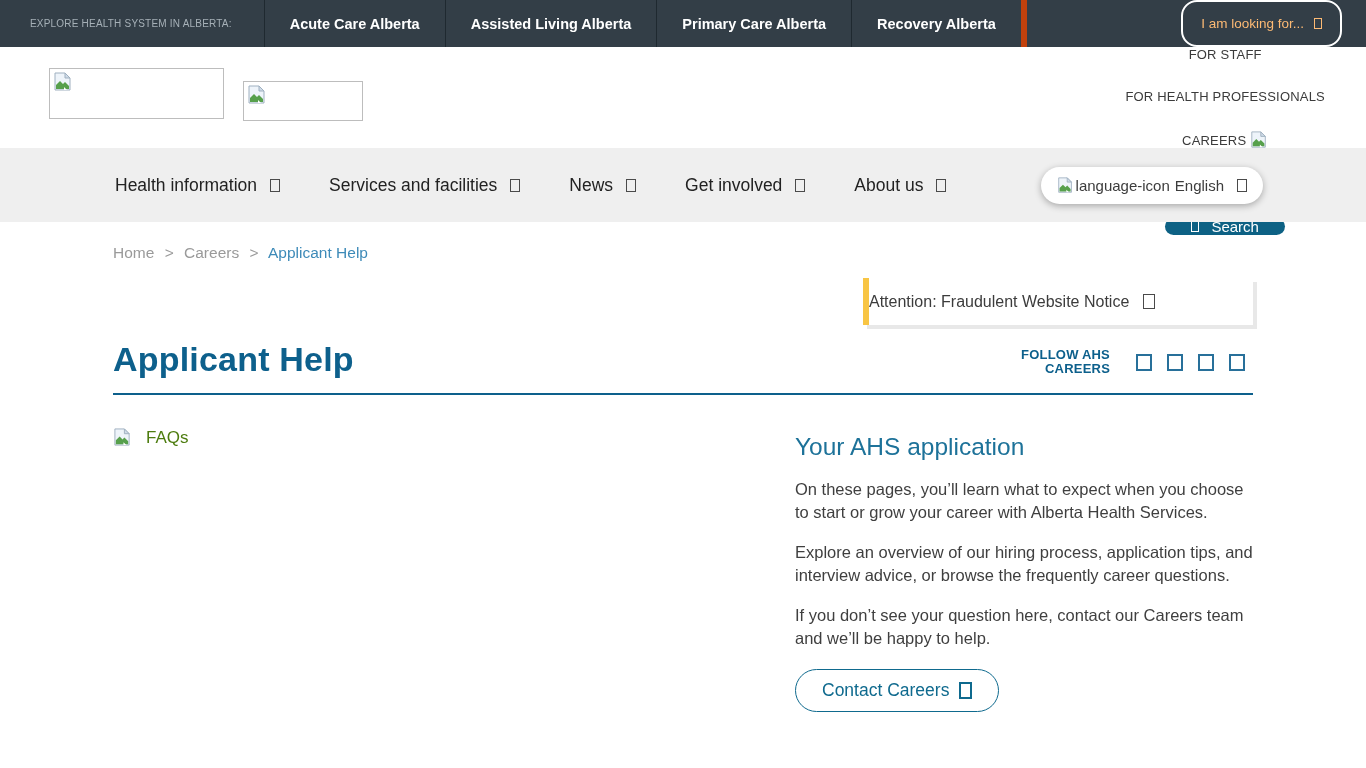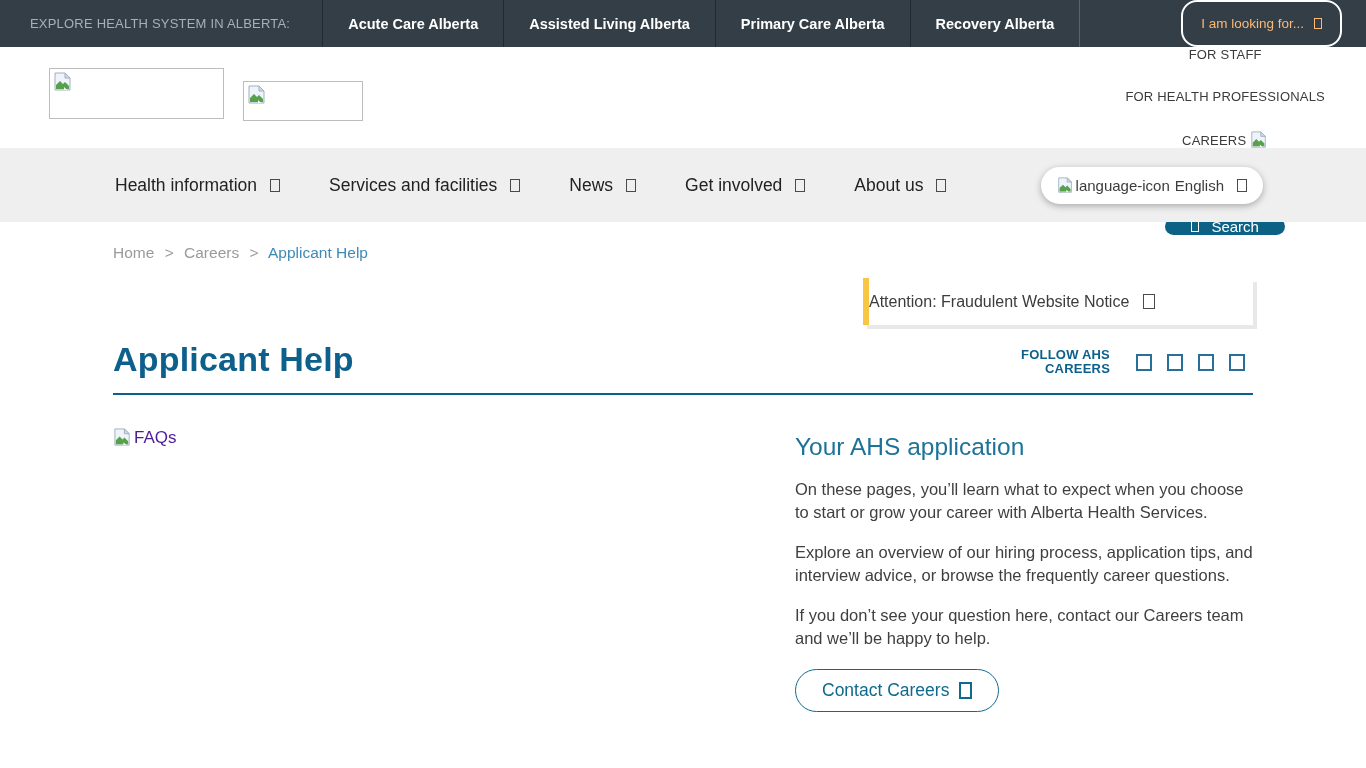--- a/index.html
+++ b/index.html
@@ -12,27 +12,27 @@
   .tofu.t-nav { width:10px; height:13px; margin-left:13px; color:#4a4a4a; }
   .tofu.t-notice { width:12px; height:15px; margin-left:14px; color:#4a4a4a; }
   .tofu.t-social { width:16px; height:17px; border-width:2px; color:#28709a; }
   .tofu.t-contact { width:13px; height:17px; border-width:2px; margin-left:10px; }
 
   
   .bimg { display:inline-block; vertical-align:top; }
 
   
   .topbar { height:47px; background:#333e47; display:flex; align-items:stretch; }
-  .topbar-label { color:#a6b0b7; font-size:13px; align-self:center;
+  .topbar-label { color:#a6b0b7; font-size:10px; align-self:center;
     padding-left:30px; letter-spacing:.2px; white-space:nowrap; }
   .topbar-tabs { display:flex; margin-left:32px; align-items:stretch; }
   .topbar-tab { display:flex; align-items:center; color:#fff; font-size:14.5px;
     padding:8px 25px; border-left:1px solid #1f2930; text-decoration:none; cursor:pointer;
     white-space:nowrap;font-weight:bold; }
-  .topbar-tab:last-child { border-right:1px solid #c2410c; }
+  .topbar-tab:last-child { border-right:6px solid #c2410c; }
   .topbar-spacer { flex:1; }
   .looking-btn { align-self:center; margin-right:24px; background:transparent;
     border:2px solid #fff; border-radius:16px; color:#fdba74; font-size:13.5px;
     padding:14px 18px; display:flex; align-items:center; gap:10px; cursor:pointer;
     font-family:inherit; white-space:nowrap; }
 
   
   .header { height:101px; background:#fff; position:relative; }
   .logo-box { position:absolute; border:1px solid #bdbdbd; background:#fff; padding:3px; }
   .logo-box.lb1 { left:49px; top:21px; width:175px; height:51px; }
@@ -75,22 +75,22 @@
   .page-title { color:#0d608c; font-size:34px; font-weight:bold; letter-spacing:.2px; }
   .follow { display:flex; align-items:center; gap:26px; margin-top:8px; }
   .follow-text { text-align:right; color:#0d608c; font-size:13px; font-weight:bold;
     line-height:14px; letter-spacing:.2px; }
   .social-icons { display:flex; gap:15px; align-items:center; padding-right:8px; }
 
   .title-rule { border:none; border-top:2px solid #0d608c; margin-top:14px; }
 
   .content-cols { display:flex; margin-top:33px; }
   .left-col { flex:1; }
-  .faq-img { display:inline-flex; align-items:flex-start; gap:2px; font-size:17px;
-    color:#4c1d95; }
+  .faq-img { display:inline-flex; align-items:flex-start; gap:14px; font-size:17px;
+    color:#4d7c0f; }
   .right-col { width:458px; }
   .article-heading { color:#1d7299; font-size:24.5px; font-weight:400; margin-top:5px; }
   .right-col p { margin-top:17px; font-size:16.5px; line-height:23px; color:#3f3f3f; }
   .contact-btn { margin-top:19px; background:#fff; border:1.5px solid #0f6a8e;
     border-radius:22px; color:#0f6a8e; font-size:17.5px; padding:0 26px; height:43px;
     display:flex; align-items:center; cursor:pointer; font-family:inherit; }
   .content-wrap { position:relative; }
 </style>
 </head>
 <body>

